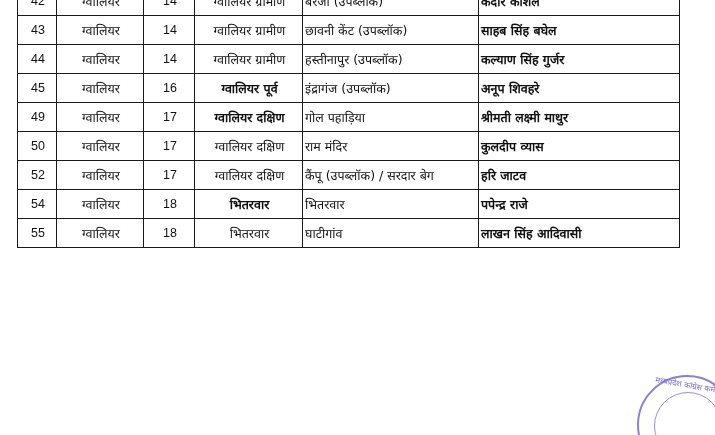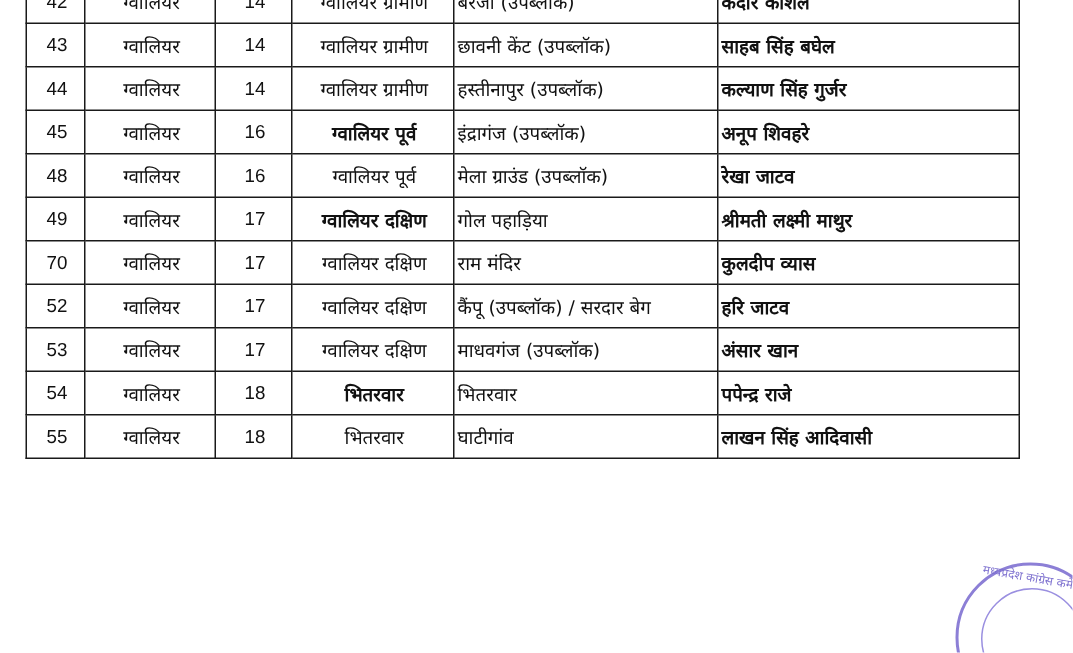--- a/index.html
+++ b/index.html
@@ -78,58 +78,42 @@
       </tr>
       <tr>
         <td class="c-sno">45</td>
         <td class="c-dist">ग्वालियर</td>
         <td class="c-ac">16</td>
         <td class="c-assembly bold">ग्वालियर पूर्व</td>
         <td class="c-block">इंद्रागंज (उपब्लॉक)</td>
         <td class="c-name">अनूप शिवहरे</td>
       </tr>
       <tr>
-        <td class="c-sno">48</td>
-        <td class="c-dist">ग्वालियर</td>
-        <td class="c-ac">16</td>
-        <td class="c-assembly">ग्वालियर पूर्व</td>
-        <td class="c-block">मेला ग्राउंड (उपब्लॉक)</td>
-        <td class="c-name">रेखा जाटव</td>
-      </tr>
-      <tr>
         <td class="c-sno">49</td>
         <td class="c-dist">ग्वालियर</td>
         <td class="c-ac">17</td>
         <td class="c-assembly bold">ग्वालियर दक्षिण</td>
         <td class="c-block">गोल पहाड़िया</td>
         <td class="c-name">श्रीमती लक्ष्मी माथुर</td>
       </tr>
       <tr>
-        <td class="c-sno">70</td>
+        <td class="c-sno">50</td>
         <td class="c-dist">ग्वालियर</td>
         <td class="c-ac">17</td>
         <td class="c-assembly">ग्वालियर दक्षिण</td>
         <td class="c-block">राम मंदिर</td>
         <td class="c-name">कुलदीप व्यास</td>
       </tr>
       <tr>
         <td class="c-sno">52</td>
         <td class="c-dist">ग्वालियर</td>
         <td class="c-ac">17</td>
         <td class="c-assembly">ग्वालियर दक्षिण</td>
         <td class="c-block">कैंपू (उपब्लॉक) / सरदार बेग</td>
         <td class="c-name">हरि जाटव</td>
-      </tr>
-      <tr>
-        <td class="c-sno">53</td>
-        <td class="c-dist">ग्वालियर</td>
-        <td class="c-ac">17</td>
-        <td class="c-assembly">ग्वालियर दक्षिण</td>
-        <td class="c-block">माधवगंज (उपब्लॉक)</td>
-        <td class="c-name">अंसार खान</td>
       </tr>
       <tr>
         <td class="c-sno">54</td>
         <td class="c-dist">ग्वालियर</td>
         <td class="c-ac">18</td>
         <td class="c-assembly bold">भितरवार</td>
         <td class="c-block">भितरवार</td>
         <td class="c-name">पपेन्द्र राजे</td>
       </tr>
       <tr>

